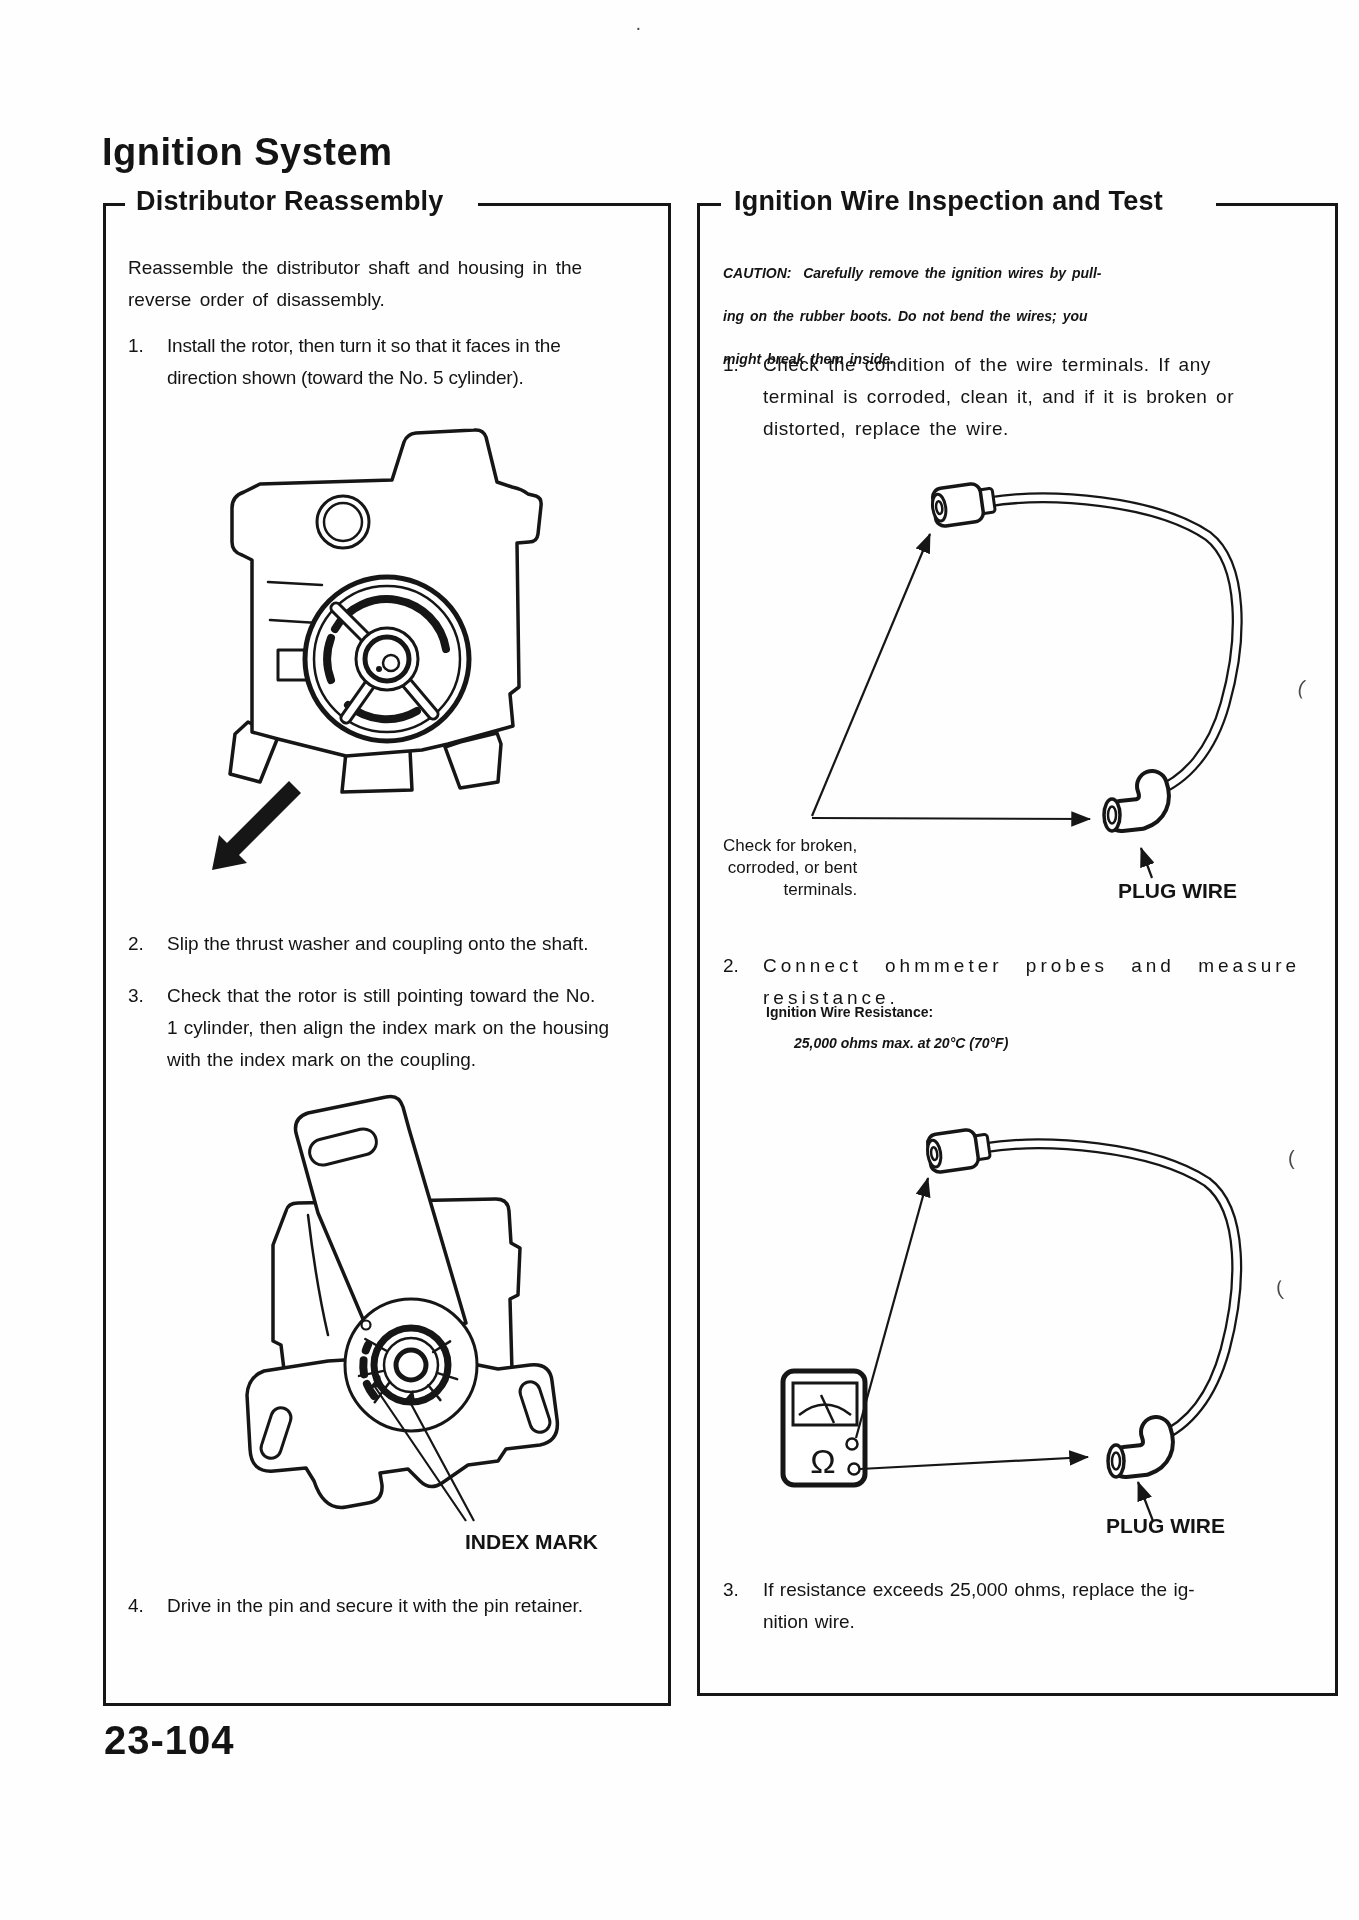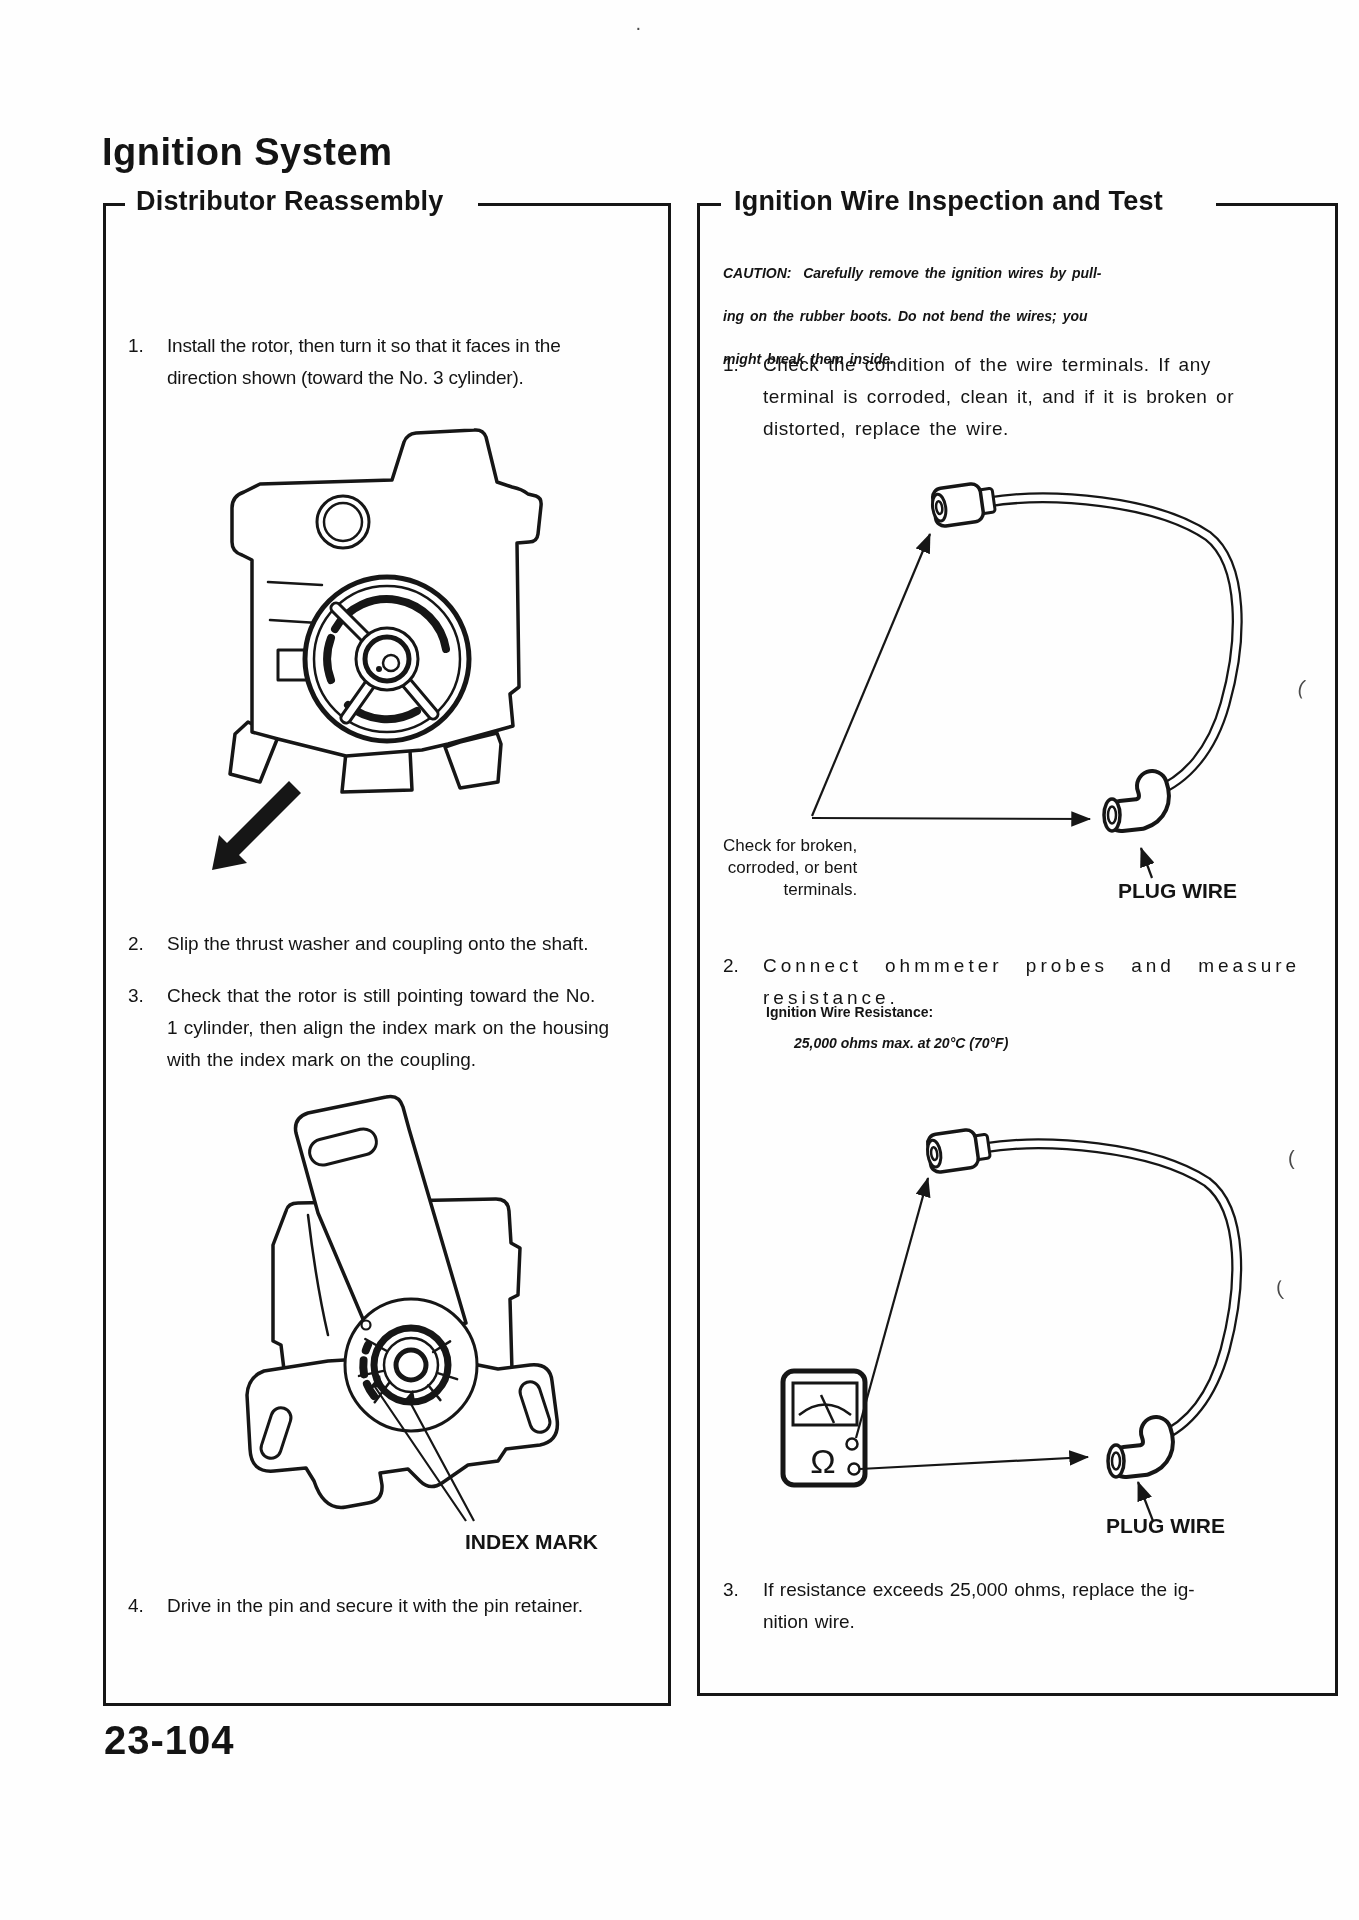--- a/index.html
+++ b/index.html
@@ -35,24 +35,26 @@
   <span class="abs artifact" style="left:1298px;top:676px;transform:rotate(12deg);">(</span>
   <span class="abs artifact" style="left:1288px;top:1147px;">(</span>
   <span class="abs artifact" style="left:1276px;top:1277px;transform:rotate(-8deg);">(</span>
 
   <div class="abs section-box" style="left:103px;top:205px;width:562px;height:1498px;">
     <div class="abs hline" style="left:-3px;top:-2px;width:22px;"></div>
     <div class="abs section-title" style="left:30px;top:-19px;">Distributor Reassembly</div>
     <div class="abs hline" style="left:372px;right:-3px;top:-2px;"></div>
   </div>
 
+  <div class="abs body-text pre" style="left:128px;top:252px;word-spacing:3px;">Reassemble the distributor shaft and housing in the
+reverse order of disassembly.</div>
 
   <div class="abs step-num" style="left:128px;top:330px;">1.</div>
   <div class="abs body-text pre" style="left:167px;top:330px;letter-spacing:-0.2px;">Install the rotor, then turn it so that it faces in the
-direction shown (toward the No. 3 cylinder).</div>
+direction shown (toward the No. 5 cylinder).</div>
 
   <svg style="left:160px;top:392px;" width="400" height="480" viewBox="0 0 400 480">
     <g fill="#fff" stroke="#161616" stroke-linejoin="round" stroke-linecap="round">
 
       <path d="M88,330 L75,342 L70,382 L100,390 L118,345 Z" stroke-width="3.5"></path>
       <path d="M300,350 L337,341 L341,352 L338,390 L300,396 L285,355 Z" stroke-width="3.5"></path>
       <path d="M186,360 L182,400 L252,398 L250,358 Z" stroke-width="3.5"></path>
 
       <path d="M100,92 L232,88 L244,50 Q247,42 256,41 L314,38 Q323,37 326,45 L337,90 L352,95
                Q362,97 368,102 L376,104 Q382,106 381,114 L378,142 Q377,150 369,150 L357,151

